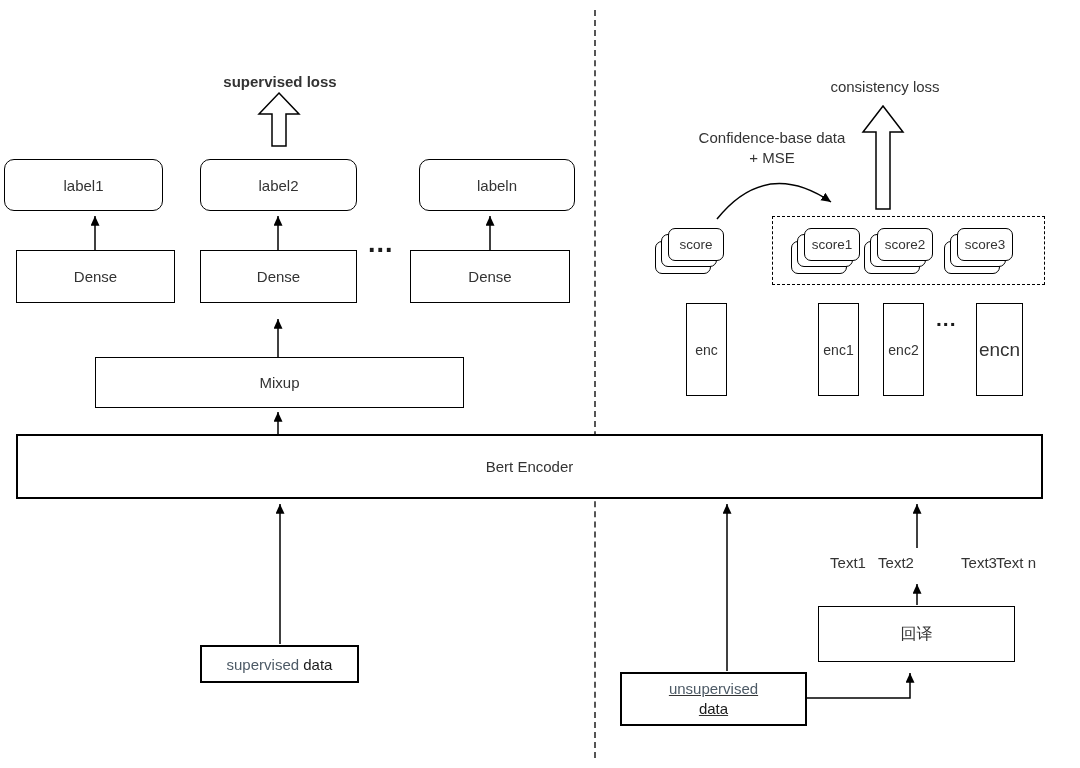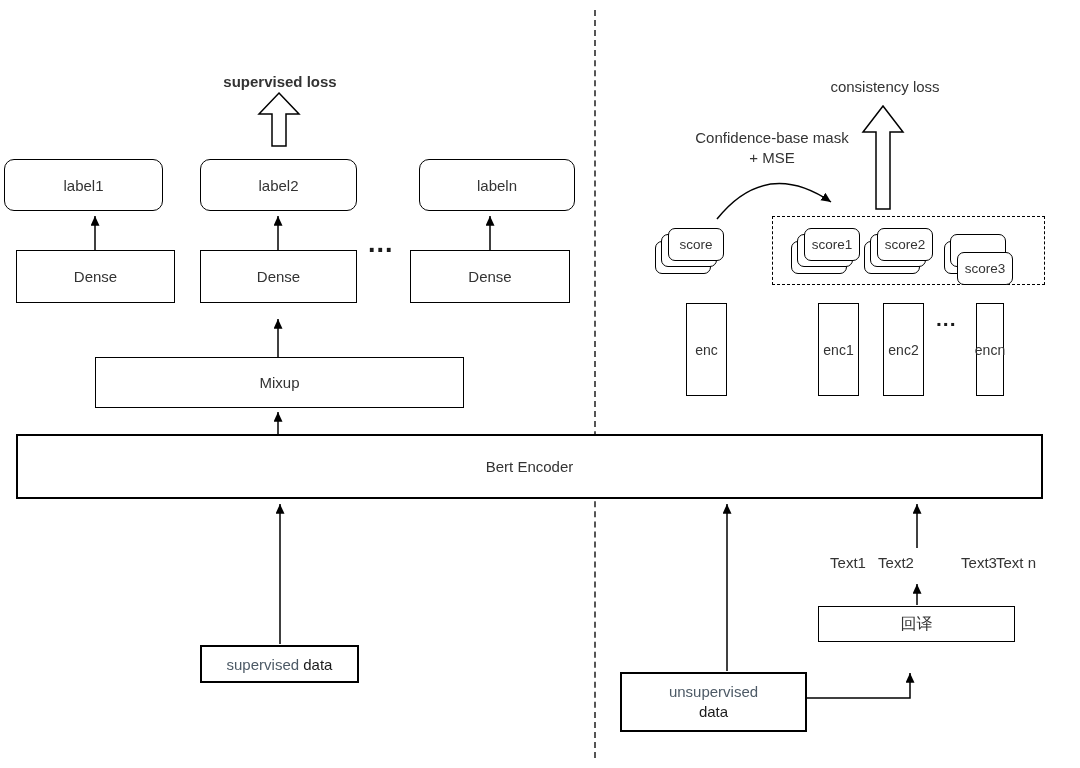--- a/index.html
+++ b/index.html
@@ -110,21 +110,21 @@
   <div class="box bold-border" style="left:200px;top:645px;width:159px;height:38px;">
     <span>
       <span class="muted">supervised</span>
       <span class="darktxt">data</span>
     </span>
   </div>
 
   <div class="freetext" style="left:885px;top:86px;">consistency loss</div>
 
   <div class="freetext two-line" style="left:772px;top:148px;">
-    <div>Confidence-base mask</div>
+    <div>Confidence-base data</div>
     <div>+ MSE</div>
   </div>
 
   <div>
     <div class="card" style="left:655px;top:241px;"></div>
     <div class="card" style="left:661px;top:234px;"></div>
     <div class="card" style="left:668px;top:228px;">
       <span>score</span>
     </div>
   </div>
@@ -141,48 +141,48 @@
   <div>
     <div class="card" style="left:864px;top:241px;"></div>
     <div class="card" style="left:870px;top:234px;"></div>
     <div class="card" style="left:877px;top:228px;">
       <span>score2</span>
     </div>
   </div>
   <div>
     <div class="card" style="left:944px;top:241px;"></div>
     <div class="card" style="left:950px;top:234px;"></div>
-    <div class="card" style="left:957px;top:228px;margin-top:24px;">
+    <div class="card" style="left:957px;top:228px;">
       <span>score3</span>
     </div>
   </div>
 
   <div class="box" style="left:686px;top:303px;width:41px;height:93px;font-size:14px;">
     <span>enc</span>
   </div>
   <div class="box" style="left:818px;top:303px;width:41px;height:93px;font-size:14px;">
     <span>enc1</span>
   </div>
   <div class="box" style="left:883px;top:303px;width:41px;height:93px;font-size:14px;">
     <span>enc2</span>
   </div>
-  <div class="box" style="left:976px;top:303px;width:28px;height:93px;font-size:14px;justify-content:center;">
+  <div class="box" style="left:976px;top:303px;width:47px;height:93px;font-size:19px;justify-content:center;">
     <span>encn</span>
   </div>
   <div class="dots" style="left:936px;top:308px;font-size:21px;">...</div>
 
   <div class="freetext" style="left:848px;top:562px;">Text1</div>
   <div class="freetext" style="left:896px;top:562px;">Text2</div>
   <div class="freetext" style="left:979px;top:562px;">Text3</div>
   <div class="freetext" style="left:1016px;top:562px;">Text n</div>
 
-  <div class="box" style="left:818px;top:606px;width:197px;height:36px;font-size:16px;">
+  <div class="box" style="left:818px;top:606px;width:197px;height:56px;font-size:16px;">
     <span>回译</span>
   </div>
 
-  <div class="box bold-border" style="left:620px;top:672px;width:187px;height:60px;">
+  <div class="box bold-border" style="left:620px;top:672px;width:187px;height:54px;text-decoration:underline;">
     <span class="two-line">
       <span class="muted" style="display:block;">unsupervised</span>
       <span class="darktxt" style="display:block;">data</span>
     </span>
   </div>
 
 </div>
 
 </body></html>

